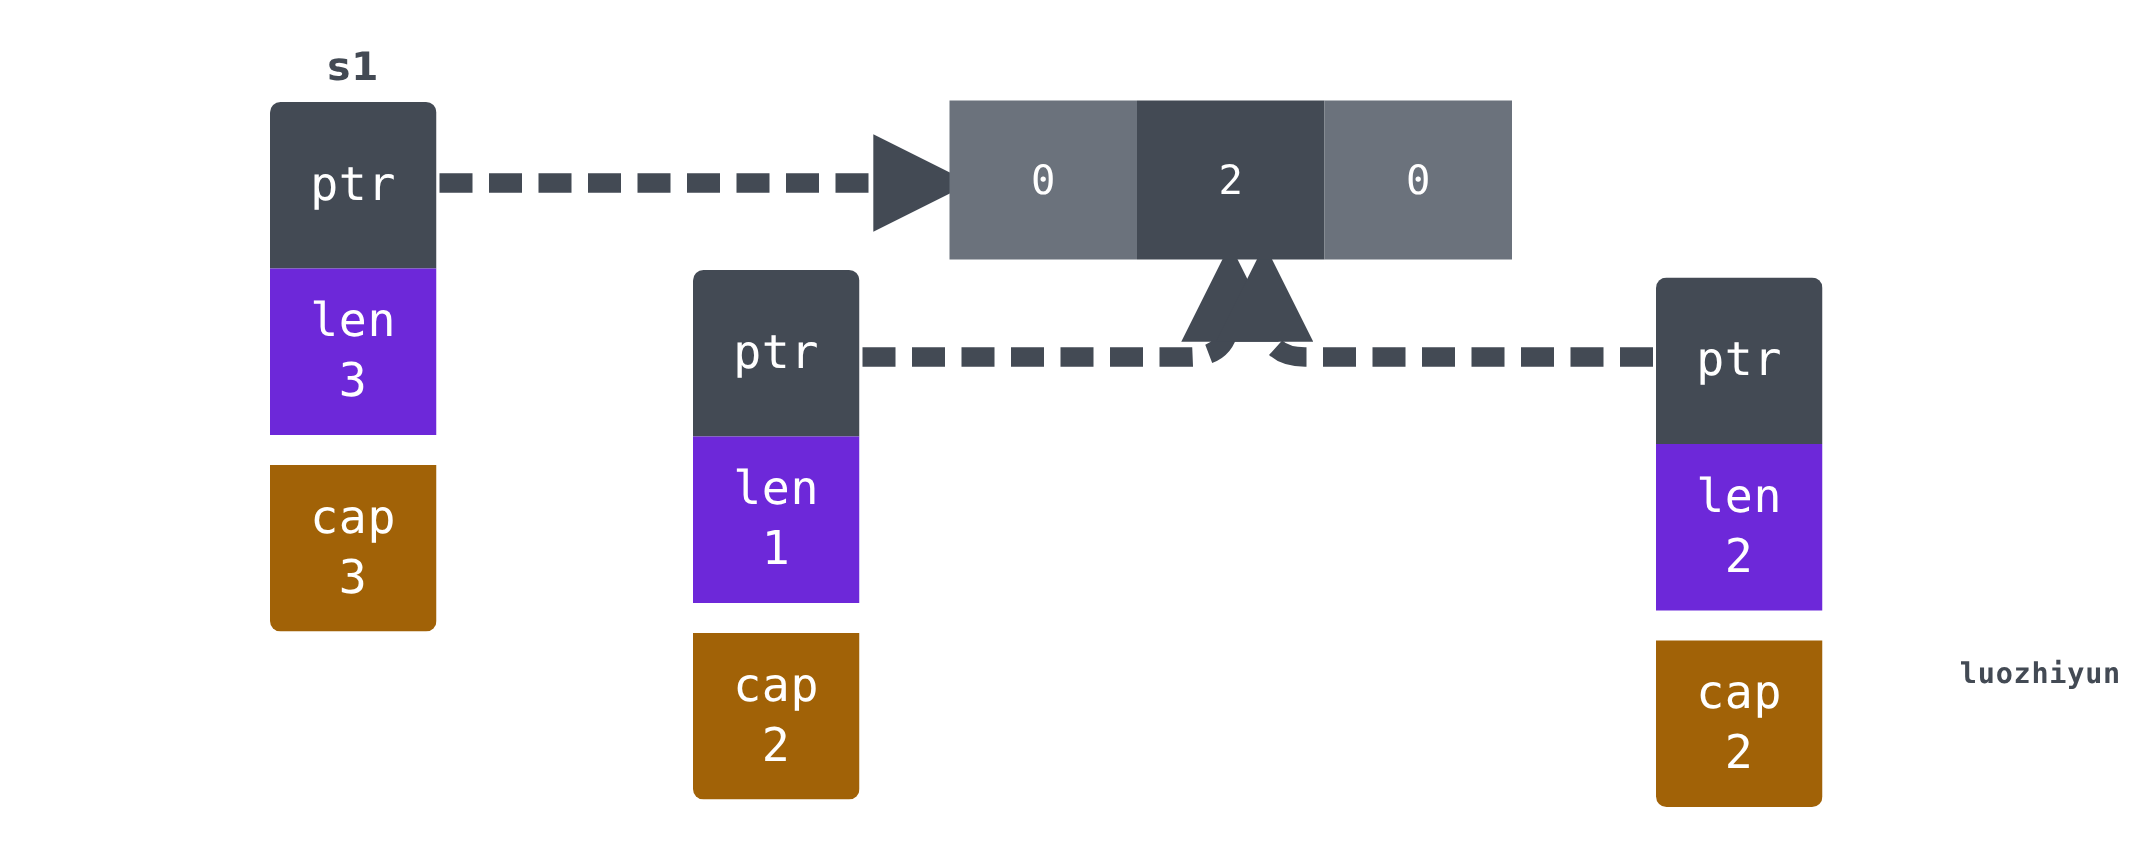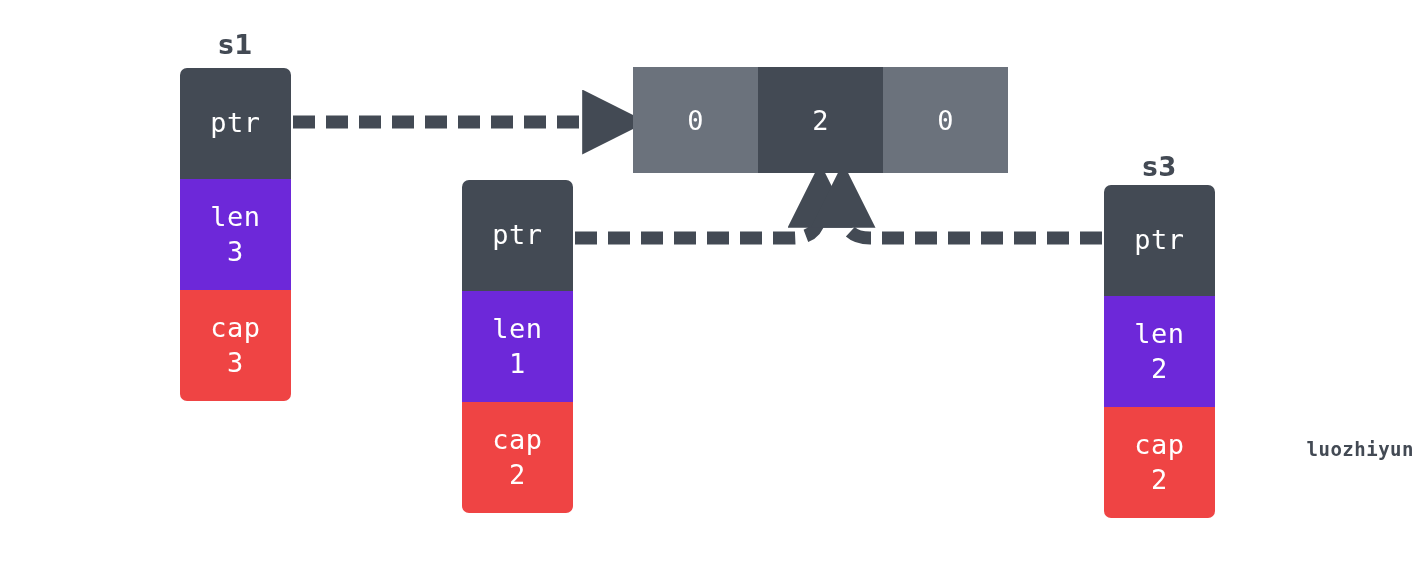--- a/index.html
+++ b/index.html
@@ -30,27 +30,27 @@
     overflow: hidden;
   }
   .struct .cell {
     height: 111px;
     display: flex;
     flex-direction: column;
     align-items: center;
     justify-content: center;
     color: #ffffff;
     font-family: "DejaVu Sans Mono", "Liberation Mono", monospace;
-    font-size: 27px;
+    font-size: 31px;
     line-height: 1.28;
     letter-spacing: 0.5px;
   }
   .cell-ptr { background: #434a54; }
   .cell-len { background: #6d28d9; }
-  .cell-cap { background: #ef4444; }
+  .cell-cap { background: #a16207; margin-top: 20px; }
 
   .struct-label {
     position: absolute;
     width: 111px;
     text-align: center;
     font-family: "DejaVu Sans", "Liberation Sans", sans-serif;
     font-weight: bold;
     font-size: 26px;
     color: #434a54;
     letter-spacing: 0.5px;
@@ -145,21 +145,20 @@
     <div class="cell cell-len">
       <span>len</span>
       <span>1</span>
     </div>
     <div class="cell cell-cap">
       <span>cap</span>
       <span>2</span>
     </div>
   </div>
 
-  <div class="struct-label" style="left:1104px; top:152px;">s3</div>
 
   <div class="struct" style="left:1104px; top:185px;">
     <div class="cell cell-ptr">
       <span>ptr</span>
     </div>
     <div class="cell cell-len">
       <span>len</span>
       <span>2</span>
     </div>
     <div class="cell cell-cap">

